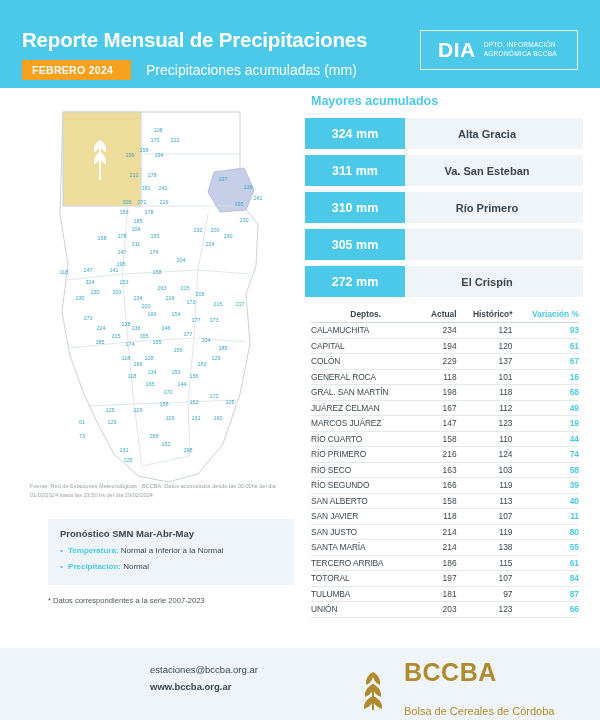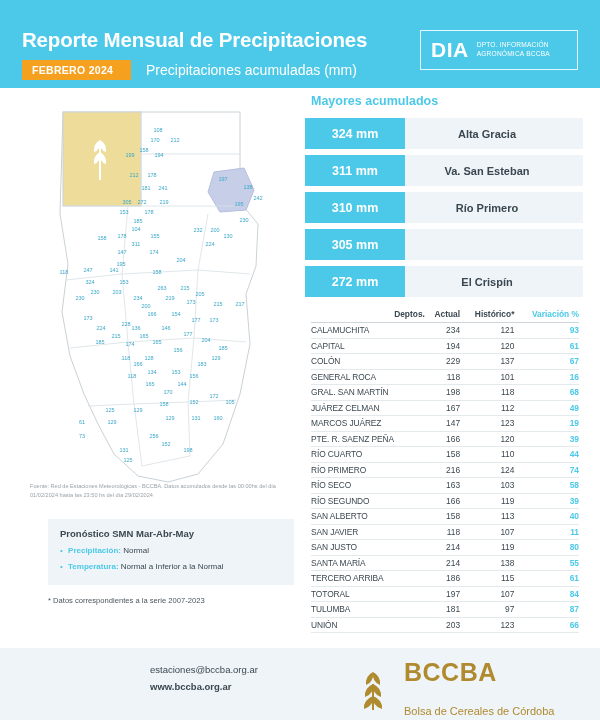--- a/index.html
+++ b/index.html
@@ -33,21 +33,21 @@
     letter-spacing: 0.3px;
   }
   .header-sub {
     position: absolute; left: 146px; top: 62px;
     font-size: 14px; color: #ffffff;
   }
   .dia-box {
     position: absolute; right: 22px; top: 30px;
     width: 158px; height: 40px;
     border: 1px solid rgba(255,255,255,0.85);
-    display: flex; align-items: center;
+    display: flex; align-items: center; padding-left: 7px;
   }
   .dia-big {
     font-size: 21px; font-weight: bold; color: #ffffff;
     margin-left: 10px; letter-spacing: 0.5px;
   }
   .dia-small {
     margin-left: 8px; color: #ffffff;
     font-size: 6.6px; line-height: 1.35; letter-spacing: 0.2px;
   }
   
@@ -111,21 +111,21 @@
     padding-right: 14px;
   }
   
   .tbl {
     margin-top: 12px; margin-left: 6px;
     width: 268px;
     border-collapse: collapse;
   }
   .tbl th {
     font-size: 8.4px; font-weight: bold; color: #3a4750;
-    text-align: right; padding: 0 0 3px 0;
+    text-align: center; padding: 0 0 3px 0;
     border-bottom: 1px solid #cfd6da;
   }
   .tbl th.num, .tbl td.num { text-align: right; }
   .tbl th.var, .tbl td.var { text-align: right; color: #4cc9e8; }
   .tbl td {
     font-size: 8.4px; color: #3a4750;
     padding: 2.25px 0;
     border-bottom: 1px solid #e4e9ec;
   }
   .tbl td.dep { letter-spacing: -0.1px; }
@@ -314,27 +314,27 @@
         </g>
       </svg>
 
       <div class="map-note">Fuente: Red de Estaciones Meteorológicas - BCCBA.
 Datos acumulados desde las 00:00hs del día 01/02/2024 hasta las 23:50 hs del día 29/02/2024</div>
 
       <div class="forecast-box">
         <div class="forecast-title">Pronóstico SMN Mar-Abr-May</div>
         <div class="forecast-row">
           <span class="bullet">•</span>
-          <span class="lbl">Precipitación:</span>
-          <span>Normal</span>
+          <span class="lbl">Temperatura:</span>
+          <span>Normal a Inferior a la Normal</span>
         </div>
         <div class="forecast-row">
           <span class="bullet">•</span>
-          <span class="lbl">Temperatura:</span>
-          <span>Normal a Inferior a la Normal</span>
+          <span class="lbl">Precipitación:</span>
+          <span>Normal</span>
         </div>
       </div>
 
       <div class="series-note">* Datos correspondientes a la serie 2007-2023</div>
     </div>
 
     <div class="right">
       <div class="right-title">Mayores acumulados</div>
 
       <div class="top-row">
@@ -401,26 +401,20 @@
               <td class="dep">JUÁREZ CELMAN</td>
               <td class="num">167</td>
               <td class="num">112</td>
               <td class="var">49</td>
             </tr>
           <tr>
               <td class="dep">MARCOS JUÁREZ</td>
               <td class="num">147</td>
               <td class="num">123</td>
               <td class="var">19</td>
-            </tr>
-          <tr>
-              <td class="dep">PTE. R. SAENZ PEÑA</td>
-              <td class="num">166</td>
-              <td class="num">120</td>
-              <td class="var">39</td>
             </tr>
           <tr>
               <td class="dep">RÍO CUARTO</td>
               <td class="num">158</td>
               <td class="num">110</td>
               <td class="var">44</td>
             </tr>
           <tr>
               <td class="dep">RÍO PRIMERO</td>
               <td class="num">216</td>

